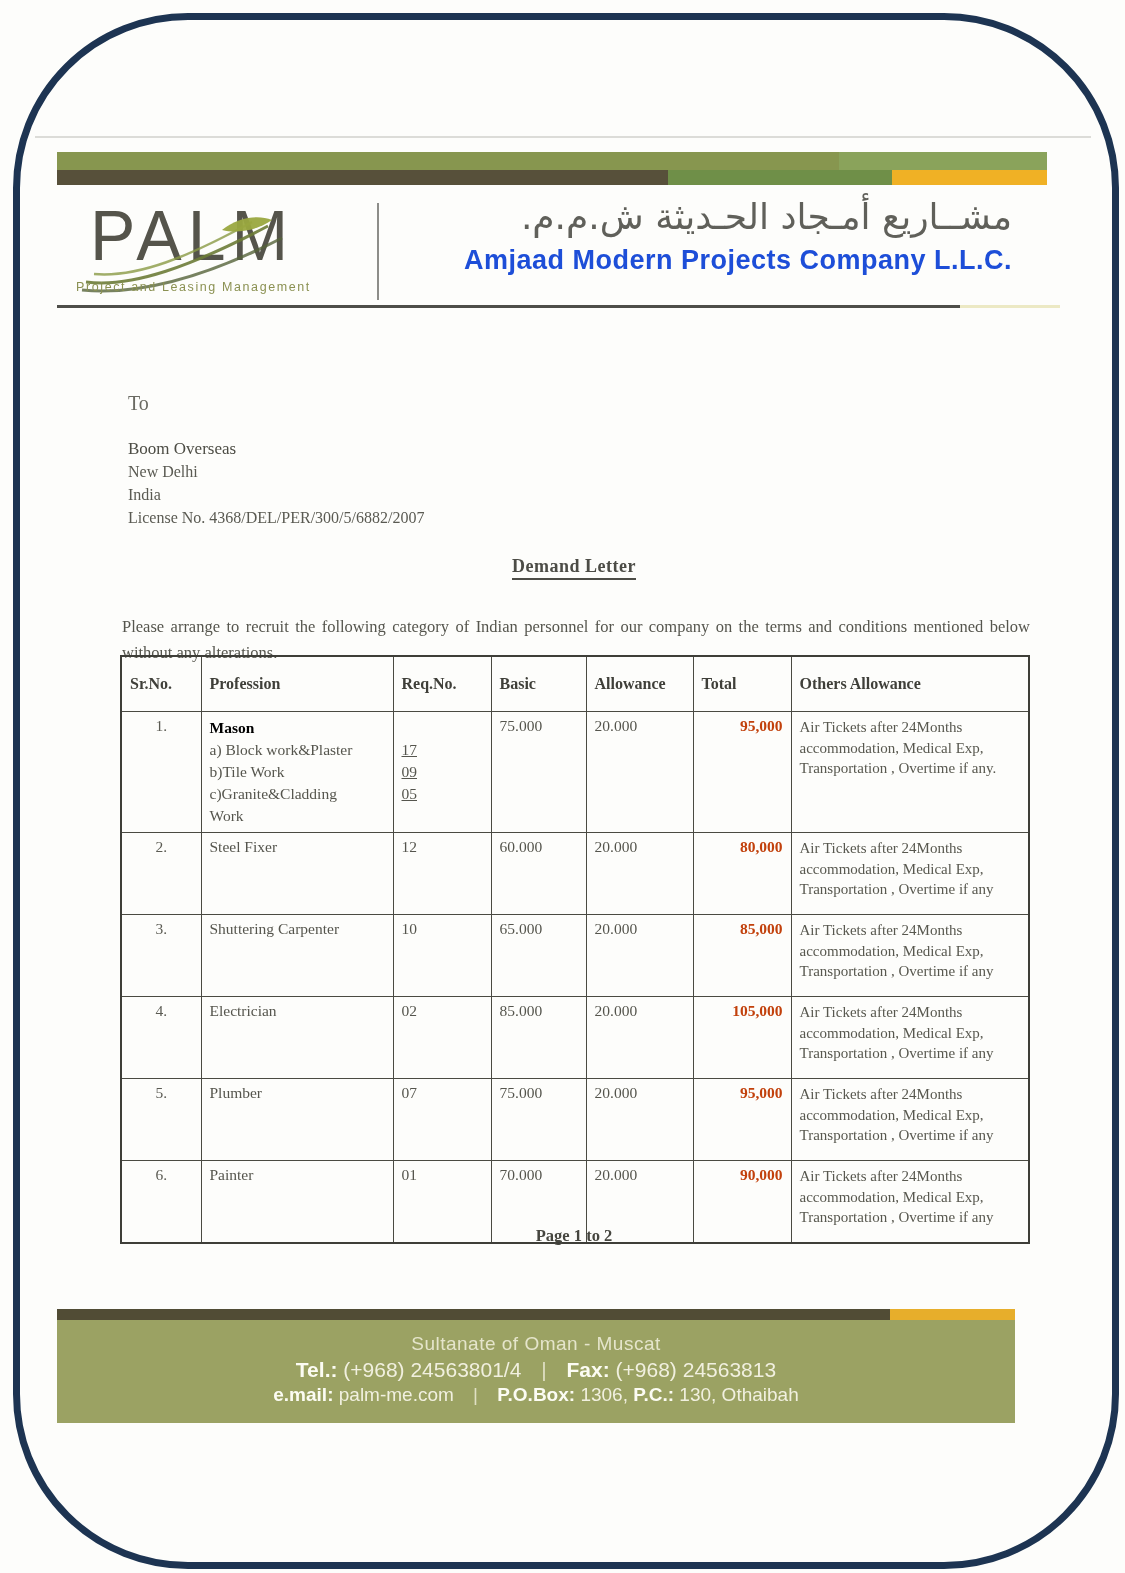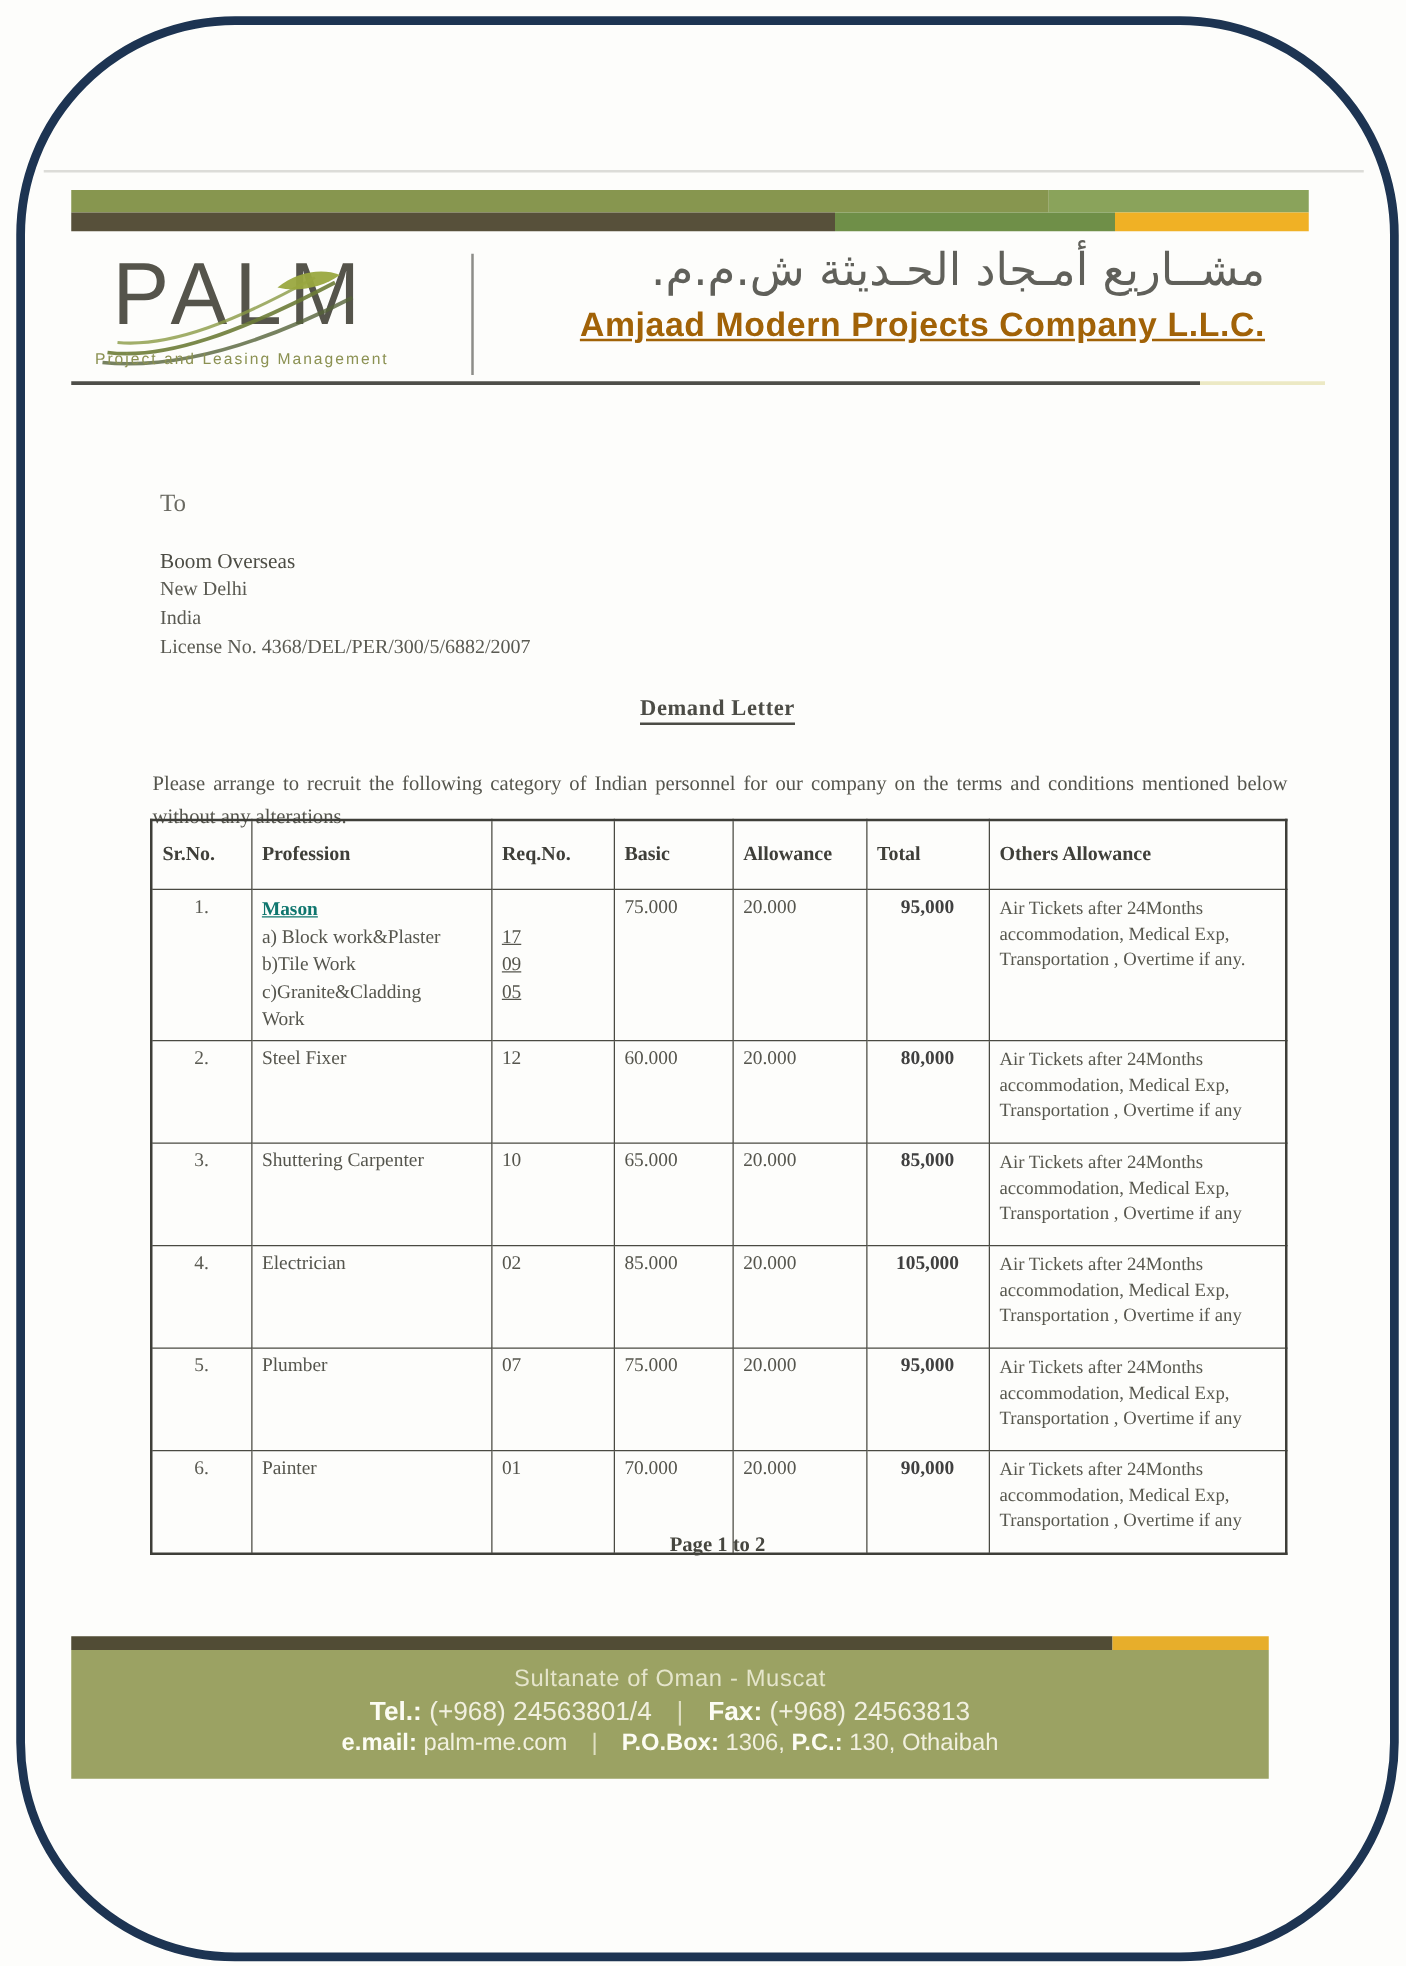--- a/index.html
+++ b/index.html
@@ -47,23 +47,22 @@
   .header-divider { position:absolute; left:377px; top:203px; width:2px; height:97px; background:#8d8d89; }
 
   .company { position:absolute; left:420px; top:193px; width:592px; text-align:right; }
   .company-ar {
     font-family:"DejaVu Sans", sans-serif;
     font-size:36px; color:#60605a; direction:rtl; line-height:48px;
     letter-spacing:0px;
   }
   .company-en {
     font-family:"Liberation Sans", sans-serif;
-    font-size:27px; font-weight:bold; color:#a16207; margin-top:4px;
+    font-size:27px; font-weight:bold; color:#1d4ed8; margin-top:4px;
     letter-spacing:0.5px;
-    text-decoration:underline;
   }
 
   .header-rule {
     position:absolute; left:57px; top:305px; width:1003px; height:3px;
     background:linear-gradient(to right, #4e4e49 0%, #4e4e49 90%, #ece9c4 90%, #ece9c4 100%);
   }
 
   
   .to-label { position:absolute; left:128px; top:392px; font-size:20px; color:#6a6a62; }
   .address { position:absolute; left:128px; top:437px; font-size:16px; color:#5a5a52; line-height:23px; }
@@ -87,27 +86,27 @@
     font-size:15.5px; color:#55554d;
     border:2px solid #3e3e38;
   }
   table.demand th, table.demand td {
     border:1.6px solid #4a4a42; vertical-align:top; padding:5px 8px;
   }
   table.demand th { height:44px; font-size:16px; color:#3f3f39; vertical-align:middle; text-align:left; }
   tr.r1 { height:95px; }
   tr.rn { height:82px; }
   td.c-sr { text-align:center; color:#5b5b53; }
-  td.c-prof .prof-main { font-weight:bold; text-decoration:underline; color:#0f766e; }
+  td.c-prof .prof-main { font-weight:bold; color:#000000; }
   td.c-prof div { line-height:22px; }
   td.c-req { padding-left:10px; }
   td.c-req.req-multi div { line-height:22px;text-decoration:underline; }
   td.c-req.req-multi div:first-child { padding-top:22px; }
   td.c-num { padding-left:10px; }
-  td.c-total { font-weight:bold; text-align:center; color:#404040; }
+  td.c-total { font-weight:bold; text-align:right; color:#c2410c; }
   td.c-oth { font-size:15px; line-height:20.5px; padding:5px 10px; color:#58584f;margin-left:13px; }
 
   .page-label-wrap { position:absolute; left:120px; top:1226px; width:908px; text-align:center; }
   .page-label { font-size:16.5px; font-weight:bold; color:#46463f; }
 
   
   .footer-strip { position:absolute; left:57px; top:1309px; width:958px; height:11px; display:flex; }
   .footer-main {
     position:absolute; left:57px; top:1320px; width:958px; height:103px;
     background:#9ba263; text-align:center;

